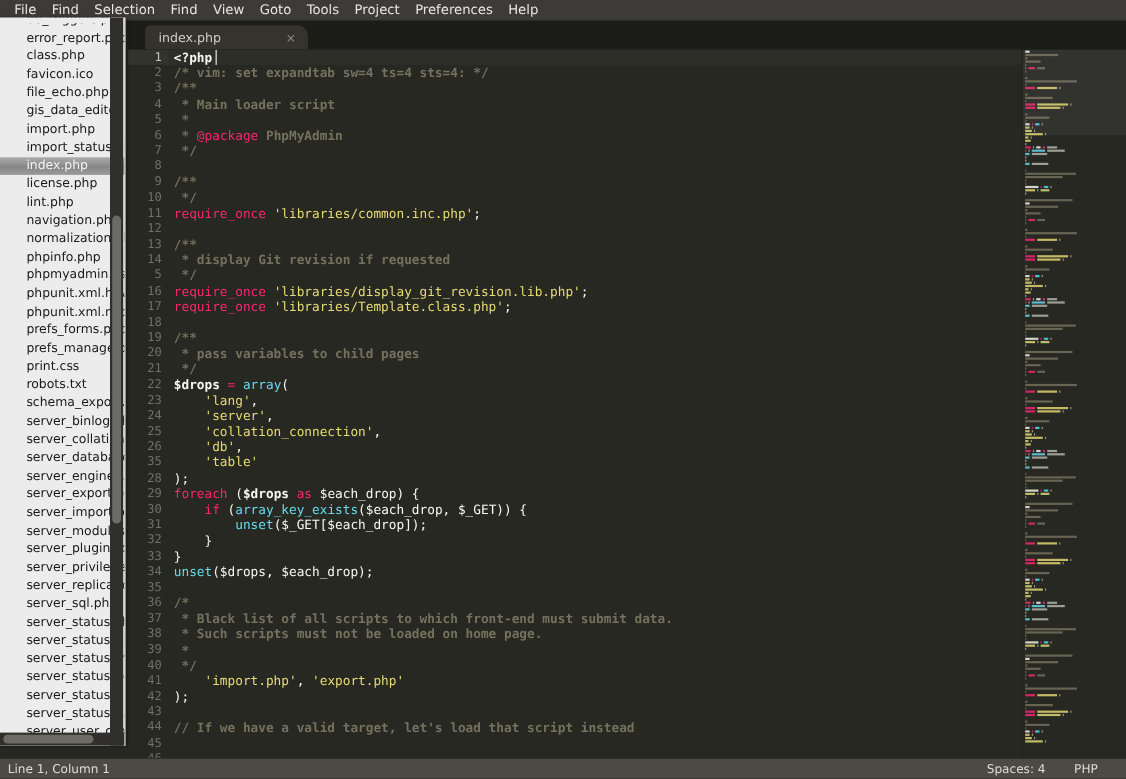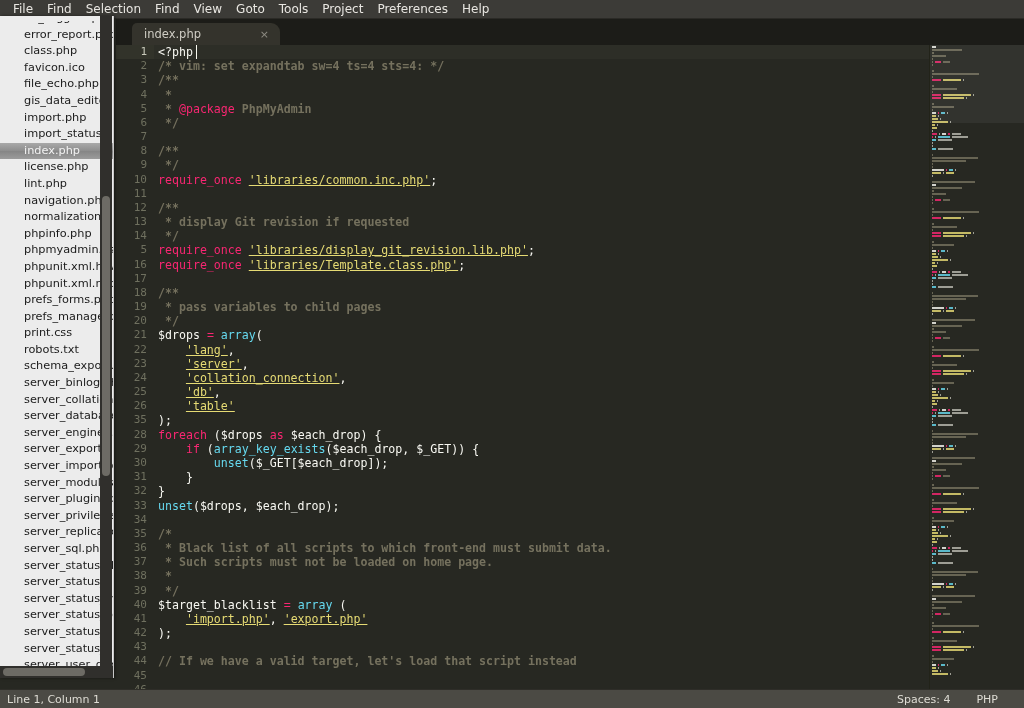--- a/index.html
+++ b/index.html
@@ -97,24 +97,24 @@
   .cl {
     height: 14.18px; line-height: 14.18px;
     white-space: pre;
     padding-left: 4px;
     color: #f8f8f2;
   }
   .cl.active { background: #2d2e27; }
   .ind { color: #3e3f36; }
 
   .k  { color: #f92672; }   
-  .s  { color: #e6db74; text-decoration: underline; }   
+  .s  { color: #e6db74; }   
   .c  { color: #75715e; font-weight: bold; }   
   .f  { color: #66d9ef; }   
-  .v  { color: #f8f8f2; }   
+  .v  { color: #f8f8f2; font-weight: bold; }   
   .at { color: #f92672; }   
   .p  { color: #f8f8f2; }   
 
   
   #caret {
     position: absolute; left: 42px; top: 0;
     width: 1px; height: 14px;
     background: #f8f8f0;
   }
 
@@ -281,20 +281,21 @@
             <div class="gut-line">43</div>
             <div class="gut-line">44</div>
             <div class="gut-line">45</div>
             <div class="gut-line">46</div>
           </div>
         <div id="code">
 
         <div class="cl active"><span class="v">&lt;?php</span></div>
             <div class="cl"><span class="c">/* vim: set expandtab sw=4 ts=4 sts=4: */</span></div>
             <div class="cl"><span class="c">/**</span></div>
+            <div class="cl"><span class="c"> * Main loader script</span></div>
             <div class="cl"><span class="c"> *</span></div>
             <div class="cl"><span class="c"> * </span><span class="at">@package</span><span class="c"> PhpMyAdmin</span></div>
             <div class="cl"><span class="c"> */</span></div>
             <div class="cl">&nbsp;</div>
             <div class="cl"><span class="c">/**</span></div>
             <div class="cl"><span class="c"> */</span></div>
             <div class="cl"><span class="k">require_once</span><span class="p"> </span><span class="s">'libraries/common.inc.php'</span><span class="p">;</span></div>
             <div class="cl">&nbsp;</div>
             <div class="cl"><span class="c">/**</span></div>
             <div class="cl"><span class="c"> * display Git revision if requested</span></div>
@@ -317,21 +318,20 @@
             <div class="cl"><span class="ind">        </span><span class="f">unset</span><span class="p">($_GET[$each_drop]);</span></div>
             <div class="cl"><span class="ind">    </span><span class="p">}</span></div>
             <div class="cl"><span class="p">}</span></div>
             <div class="cl"><span class="f">unset</span><span class="p">($drops, $each_drop);</span></div>
             <div class="cl">&nbsp;</div>
             <div class="cl"><span class="c">/*</span></div>
             <div class="cl"><span class="c"> * Black list of all scripts to which front-end must submit data.</span></div>
             <div class="cl"><span class="c"> * Such scripts must not be loaded on home page.</span></div>
             <div class="cl"><span class="c"> *</span></div>
             <div class="cl"><span class="c"> */</span></div>
-            <div class="cl"><span class="v">$target_blacklist</span><span class="p"> </span><span class="k">=</span><span class="p"> </span><span class="f">array</span><span class="p"> (</span></div>
             <div class="cl"><span class="ind">    </span><span class="s">'import.php'</span><span class="p">, </span><span class="s">'export.php'</span></div>
             <div class="cl"><span class="p">);</span></div>
             <div class="cl">&nbsp;</div>
             <div class="cl"><span class="c">// If we have a valid target, let's load that script instead</span></div>
             <div id="caret" style="top: 0px;"></div>
           </div>
       </div>
       <div id="minimap">
         <div id="minimap-canvas">
             <div class="mm-row">

